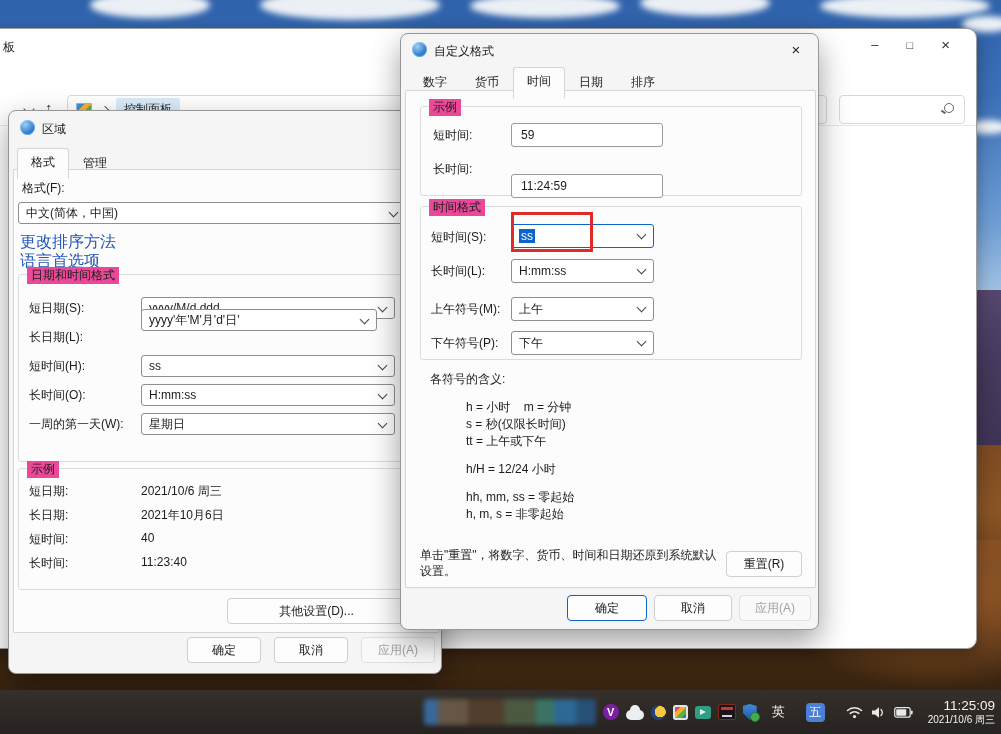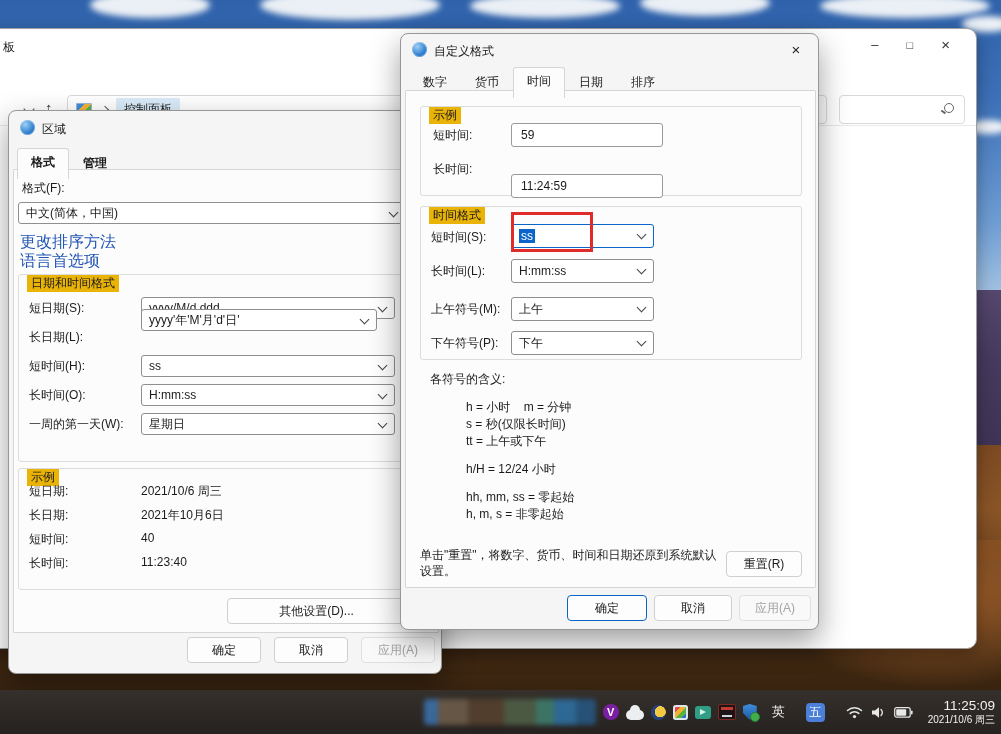--- a/index.html
+++ b/index.html
@@ -50,21 +50,21 @@
     background:radial-gradient(circle at 35% 30%,#9ed0f5,#2f7fd0 60%,#145a9e);
     box-shadow:inset 0 0 0 1px rgba(255,255,255,.3);}
   .dttl{position:absolute;font-size:12px;color:#1b1b1b;}
   .closex{position:absolute;width:20px;height:20px;text-align:center;line-height:20px;font-size:15px;color:#222;}
   .closex::before{content:"×";}
   .tabs{position:absolute;display:flex;align-items:flex-end;z-index:3;}
   .tab{font-size:12px;padding:5px 13px 6px;border:1px solid transparent;border-bottom:none;background:transparent;}
   .tab.active{background:#fcfcfc;border-color:#d6d6d6;border-radius:3px 3px 0 0;margin-bottom:-1px;padding-bottom:8px;}
   .page{position:absolute;background:#fcfcfc;border:1px solid #d6d6d6;border-radius:1px;}
   .group{position:absolute;border:1px solid #dcdcdc;border-radius:3px;}
-  .legend{position:absolute;top:-8px;left:8px;background:#eab308;padding:0 4px;font-size:12px;margin-top:8px;}
+  .legend{position:absolute;top:-8px;left:8px;background:#ec4899;padding:0 4px;font-size:12px;}
   .lbl,.val{position:absolute;font-size:12px;white-space:nowrap;}
   .combo{position:absolute;height:22px;background:#fff;border:1px solid #8f8f8f;border-radius:3px;
     font-size:12px;display:flex;align-items:center;padding:0 22px 0 7px;box-sizing:border-box;}
   .combo .chev{position:absolute;right:8px;top:6px;width:6px;height:6px;
     border-right:1.3px solid #444;border-bottom:1.3px solid #444;transform:rotate(45deg);}
   .combo.focus{border:1.5px solid #0b64c9;}
   .combo .sel{background:#0b64c9;color:#fff;padding:0 2px;}
   .field{position:absolute;height:24px;background:#fff;border:1px solid #9a9a9a;border-radius:3px;
     font-size:12px;display:flex;align-items:center;padding:0 9px;box-sizing:border-box;}
   .btn{position:absolute;height:26px;background:#fdfdfd;border:1px solid #cfcfcf;border-radius:4px;
@@ -146,21 +146,21 @@
       </div>
       <div class="searchbox">
         <span class="mag"></span>
       </div>
     </div>
   </div>
 
   <div class="dlg" style="left:8px;top:110px;width:432px;height:562px;">
     <span class="globe" style="left:11px;top:9px;"></span>
     <span class="dttl" style="left:33px;top:10px;">区域</span>
-    <div class="tabs" style="left:8px;top:37px;font-weight:bold;">
+    <div class="tabs" style="left:8px;top:37px;">
       <span class="tab active">格式</span>
       <span class="tab">管理</span>
     </div>
     <div class="page" style="left:4px;top:58px;width:424px;height:462px;">
       <span class="lbl" style="left:8px;top:10px;">格式(F):</span>
       <div class="combo" style="left:4px;top:32px;width:388px;">
         <span>中文(简体，中国)</span>
         <span class="chev"></span>
       </div>
       <span class="link" style="left:6px;top:62px;">更改排序方法</span>

